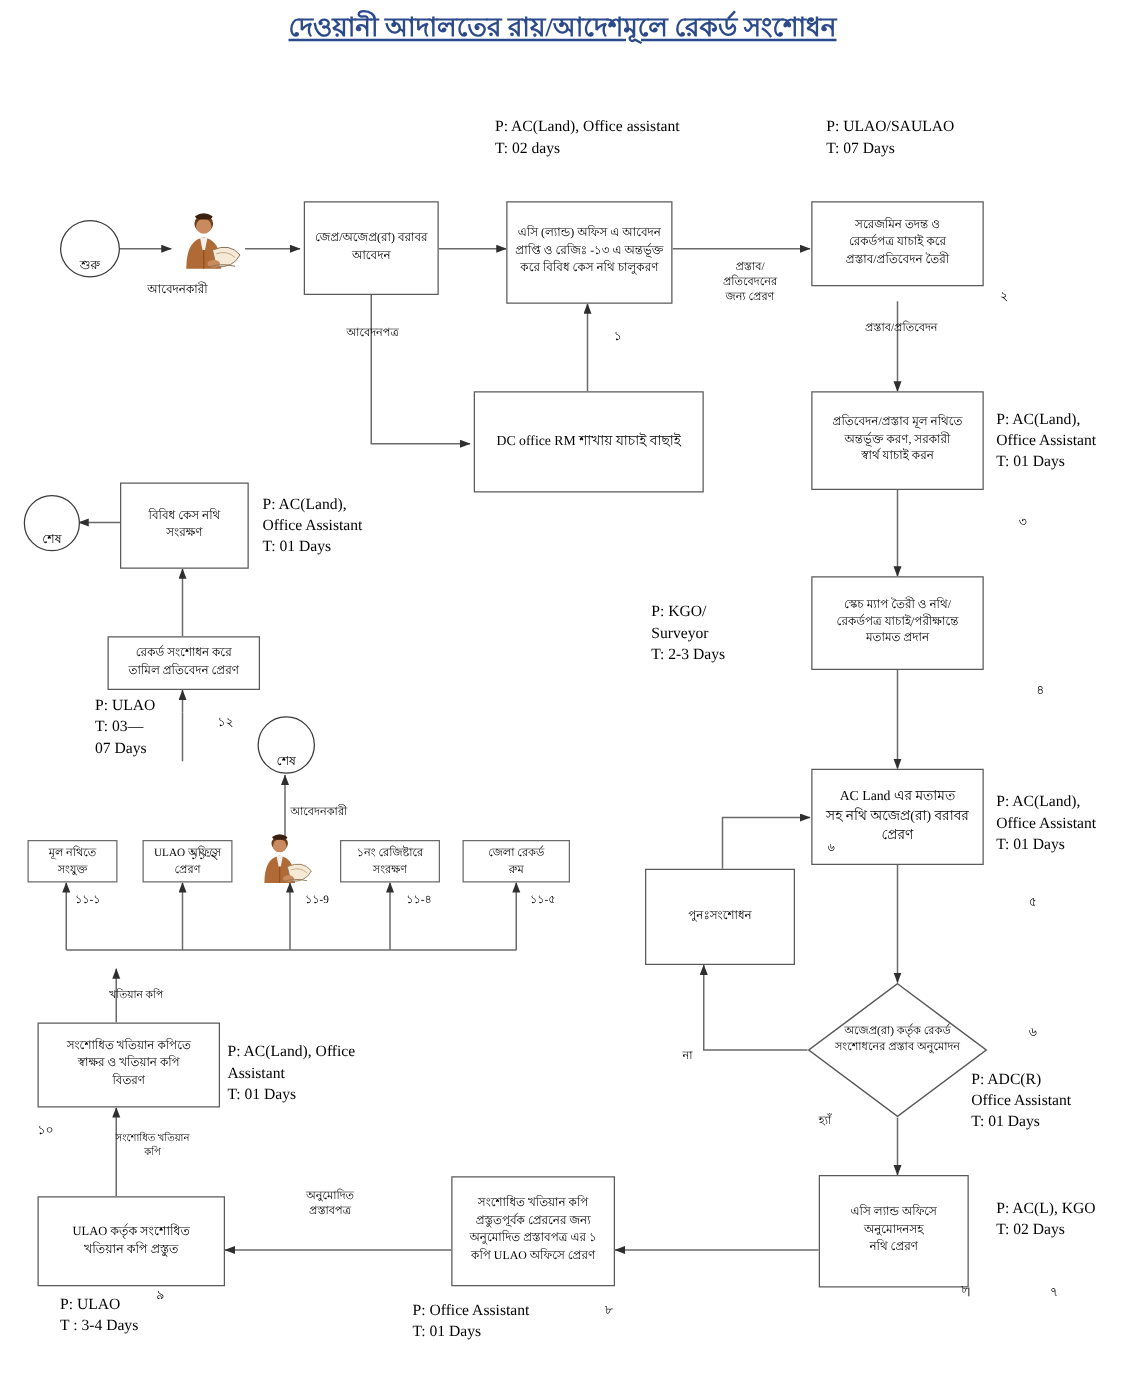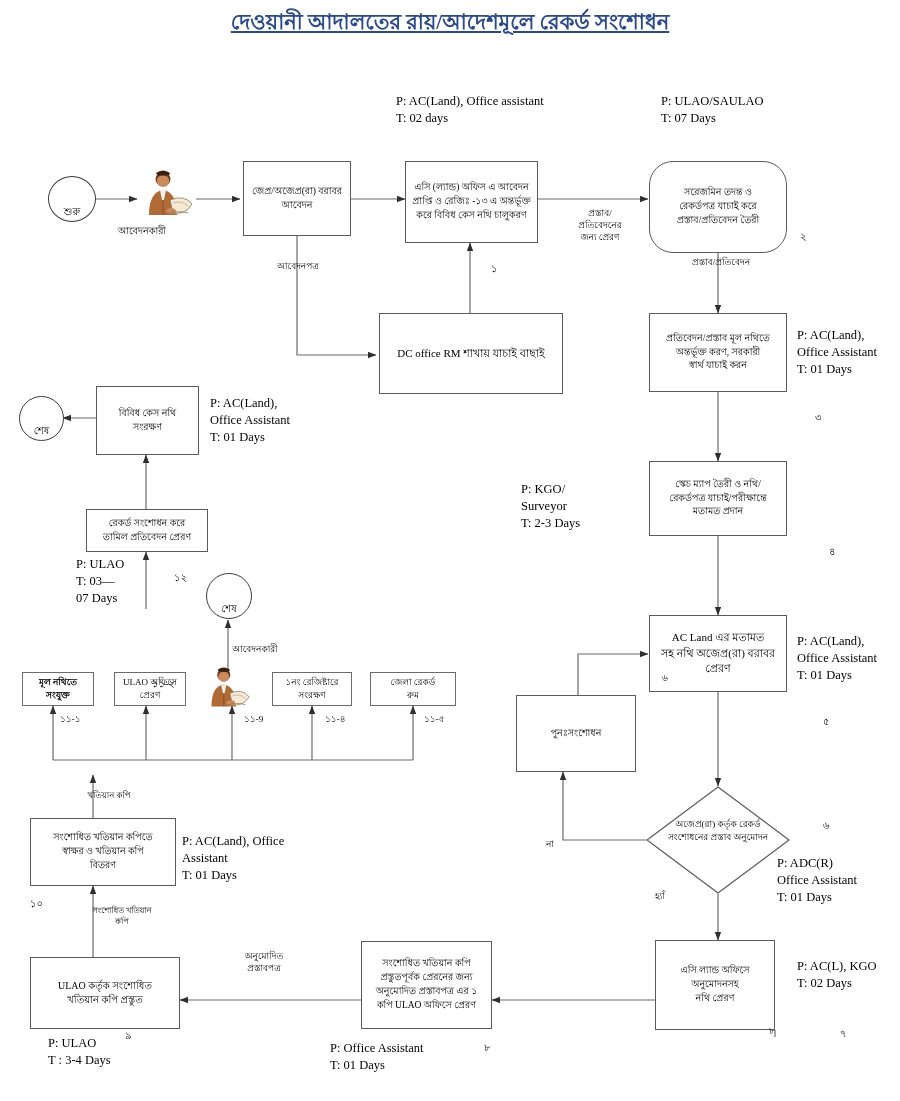--- a/index.html
+++ b/index.html
@@ -195,21 +195,21 @@
     <span style="white-space:pre-line;">জেপ্র/অজেপ্র(রা) বরাবর
 আবেদন</span>
   </div>
 
   <div class="node" style="left:405px;top:161px;width:133px;height:82px;">
     <span style="white-space:pre-line;">এসি (ল্যান্ড) অফিস এ আবেদন
 প্রাপ্তি ও রেজিঃ -১৩ এ অন্তর্ভূক্ত
 করে বিবিধ কেস নথি চালুকরণ</span>
   </div>
 
-  <div class="node" style="left:649px;top:161px;width:138px;height:92px;border-radius:24px;">
+  <div class="node" style="left:649px;top:161px;width:138px;height:68px;">
     <span style="white-space:pre-line;">সরেজমিন তদন্ত ও
 রেকর্ডপত্র যাচাই করে
 প্রস্তাব/প্রতিবেদন তৈরী</span>
   </div>
 
   <div class="ann" style="left:396px;top:93px;">P: AC(Land), Office assistant
 T: 02 days</div>
   <div class="ann" style="left:661px;top:93px;">P: ULAO/SAULAO
 T: 07 Days</div>
 
@@ -314,21 +314,21 @@
   </div>
   <div class="ann" style="left:182px;top:833px;">P: AC(Land), Office
 Assistant
 T: 01 Days</div>
   <div class="step" style="left:30px;top:896px;">১০</div>
   <div class="lbl" style="left:62px;top:906px;width:120px;font-size:8px;">সংশোধিত খতিয়ান
 কপি</div>
   <div class="lbl" style="left:64px;top:790px;width:90px;font-size:8.5px;">খতিয়ান কপি</div>
 
   <div class="node thin" style="left:22px;top:672px;width:72px;height:34px;font-size:9px;">
-    <span style="white-space:pre-line;font-weight:bold;">মূল নথিতে
+    <span style="white-space:pre-line;">মূল নথিতে
 সংযুক্ত</span>
   </div>
   <div class="step" style="left:60px;top:712px;font-size:9px;">১১-১</div>
 
   <div class="node thin" style="left:114px;top:672px;width:72px;height:34px;font-size:9px;">
     <span style="white-space:pre-line;">ULAO অফিসে
 প্রেরণ</span>
   </div>
   <div class="step" style="left:152px;top:676px;font-size:10px;">১১-২</div>
 

